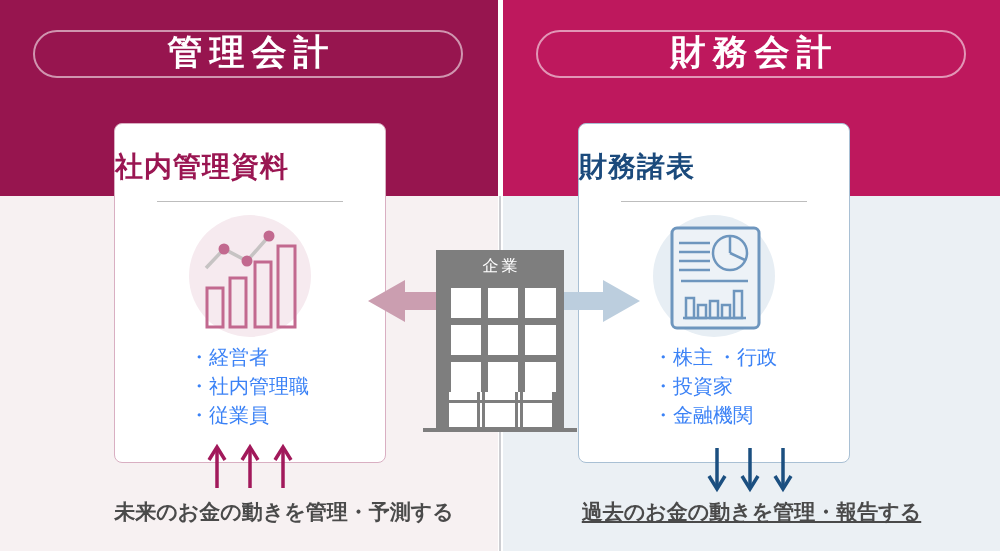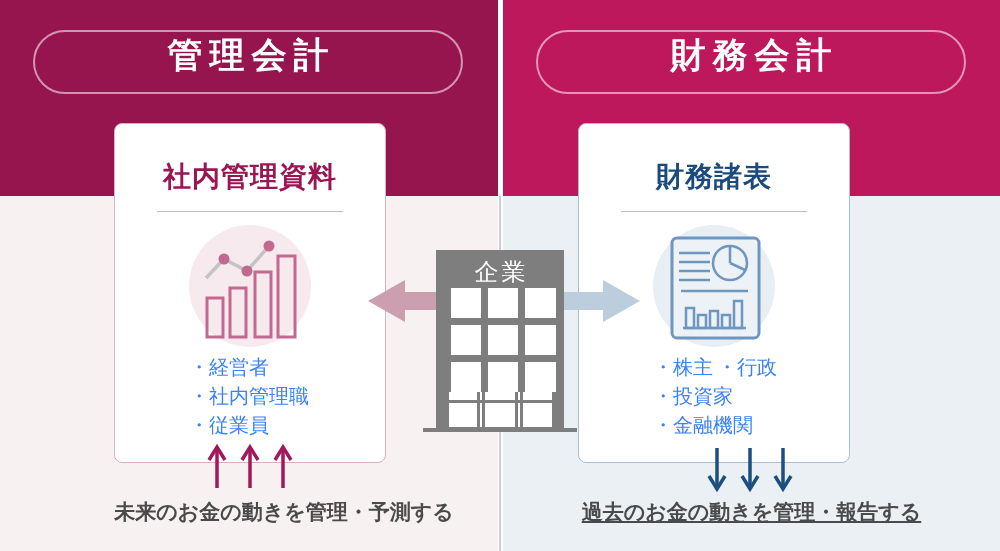--- a/index.html
+++ b/index.html
@@ -14,38 +14,38 @@
   .half.left  { left:0;   width:498px; background:#F7F1F2; }
   .half.right { left:503px; width:497px; background:#EBF0F4; }
   .header-gap { position:absolute; left:498px; top:0; width:5px; height:196px; background:#ffffff; }
   .v-divider  { position:absolute; left:499px; top:196px; width:2px; height:355px; background:#CDCED2; }
 
   
   .head-band { position:absolute; top:0; height:196px; }
   .head-band.maroon { left:0; width:498px; background:#97154F; }
   .head-band.blue   { left:503px; width:497px; background:#be185d; }
   .pill {
-    position:absolute; left:33px; top:30px; width:430px; height:64px;
+    position:absolute; left:33px; top:30px; width:430px; height:48px;
     border:2px solid rgba(255,255,255,0.55); border-radius:33px;
-    display:flex; align-items:flex-start; justify-content:center;
+    display:flex; align-items:flex-end; justify-content:center;
   }
   .pill-label {
     color:#fff; font-size:35px; font-weight:bold; letter-spacing:7px;
     text-indent:7px; white-space:nowrap;
   }
 
   
   .card {
     position:absolute; top:123px; width:272px; height:340px;
     background:#fff; border-radius:8px;
   }
   .card.left-card  { left:114px; border:1.5px solid #D9AFC2; }
   .card.right-card { left:578px; border:1.5px solid #A9C0D4; }
   .card-title {
-    margin-top:34px; text-align:center;
+    margin-top:24px; text-align:left;
     font-size:28px; font-weight:bold; letter-spacing:1px; white-space:nowrap;
   }
   .left-card  .card-title { color:#9A1652; }
   .right-card .card-title { color:#1B4A7C; }
   .title-underline { width:186px; height:1px; background:#BDBDBD; margin:15px auto 0; }
   .card-icon { display:block; margin:13px auto 0; }
   .audience-list {
     margin:6px 0 0 74px; font-size:20px; line-height:29px;
     color:#3b82f6; font-weight:500; text-align:left;
   }
@@ -53,21 +53,21 @@
   .list-item + .list-item { margin-left:4px; }
 
   
   .mid-arrows { position:absolute; left:358px; top:275px; z-index:3; }
 
   
   .building { position:absolute; left:423px; top:250px; width:154px; height:182px; z-index:4; }
   .building-body { position:absolute; left:13px; top:0; width:128px; height:178px; background:#7E7E7E; }
   .building-label {
     position:absolute; left:13px; top:6px; width:128px; text-align:center;
-    color:#fff; font-size:24px; font-weight:500; letter-spacing:3px; text-indent:3px;
+    color:#fff; font-size:16px; font-weight:500; letter-spacing:3px; text-indent:3px;
   }
   .windows {
     position:absolute; left:28px; top:38px;
     display:grid; grid-template-columns:30px 30px 31px; grid-template-rows:30px 30px 30px;
     column-gap:7px; row-gap:7px;
   }
   .window { background:#fff; }
   .storefront { position:absolute; left:26px; top:142px; width:103px; height:35px; background:#fff; }
   .transom-bar { position:absolute; left:0; top:8px; width:103px; height:3px; background:#7E7E7E; }
   .post { position:absolute; top:0; width:3px; height:35px; background:#7E7E7E; }

